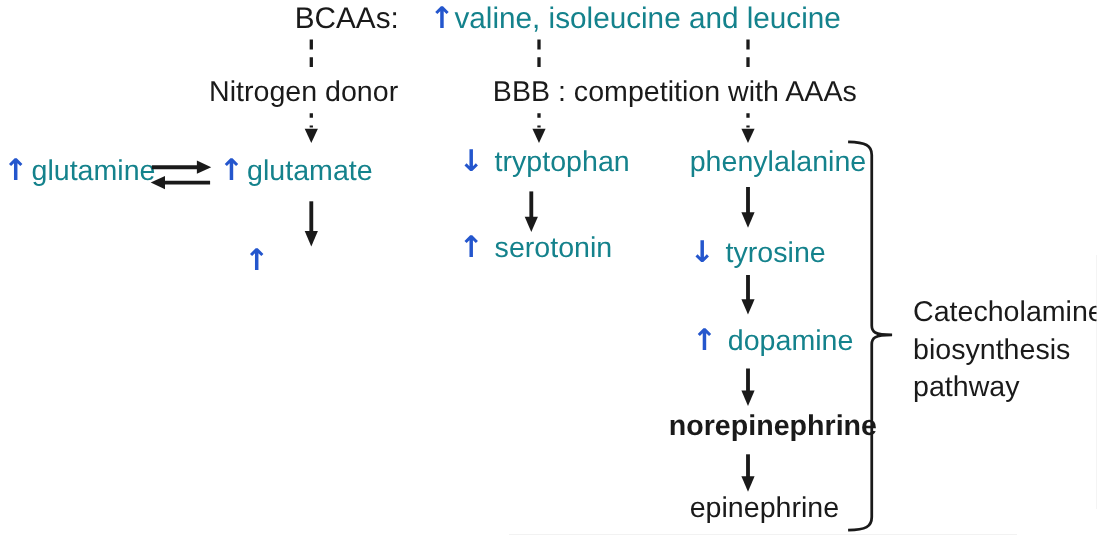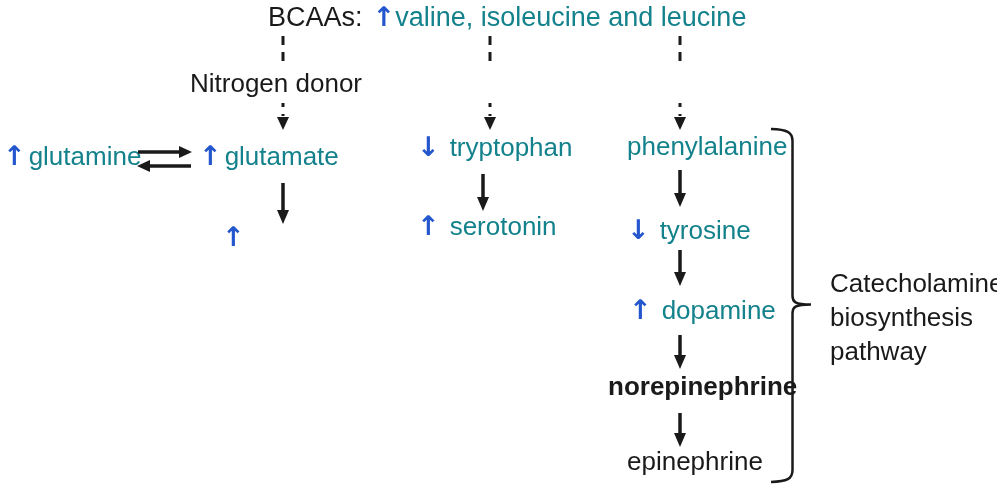--- a/index.html
+++ b/index.html
@@ -28,21 +28,21 @@
   .teal{color:var(--teal);}
   .ink{color:var(--ink);}
   .varrow{
     color:var(--blue);
     font-weight:700;
     font-family:"DejaVu Sans", sans-serif;
     font-size:27px;
   }
   .gap-tight{margin-right:3px;}
   .gap-wide{margin-right:10px;}
-  .gap-header{margin-right:10px;}
+  .gap-header{margin-right:28px;}
   .bracket-label{
     position:absolute;
     left:830px;top:266px;
     font-size:26px;
     line-height:34px;
     color:var(--ink);
   }
   svg.overlay{
     position:absolute;
     left:0;top:0;
@@ -55,20 +55,23 @@
 <div class="canvas">
 
   <div class="node" style="left:268px;top:1px;font-size:27px;">
     <span class="ink gap-header">BCAAs:</span>
       <span class="varrow">↑</span>
       <span class="teal">valine, isoleucine and leucine</span>
   </div>
 
   <div class="node" style="left:166px;top:68px;margin-left:24px;">
     <span class="ink">Nitrogen donor</span>
+  </div>
+  <div class="node" style="left:448px;top:68px;">
+    <span class="ink">BBB : competition with AAAs</span>
   </div>
 
   <div class="node" style="left:3px;top:140px;">
     <span class="varrow gap-tight">↑</span>
       <span class="teal">glutamine</span>
   </div>
   <div class="node" style="left:199px;top:140px;">
     <span class="varrow gap-tight">↑</span>
       <span class="teal">glutamate</span>
   </div>

